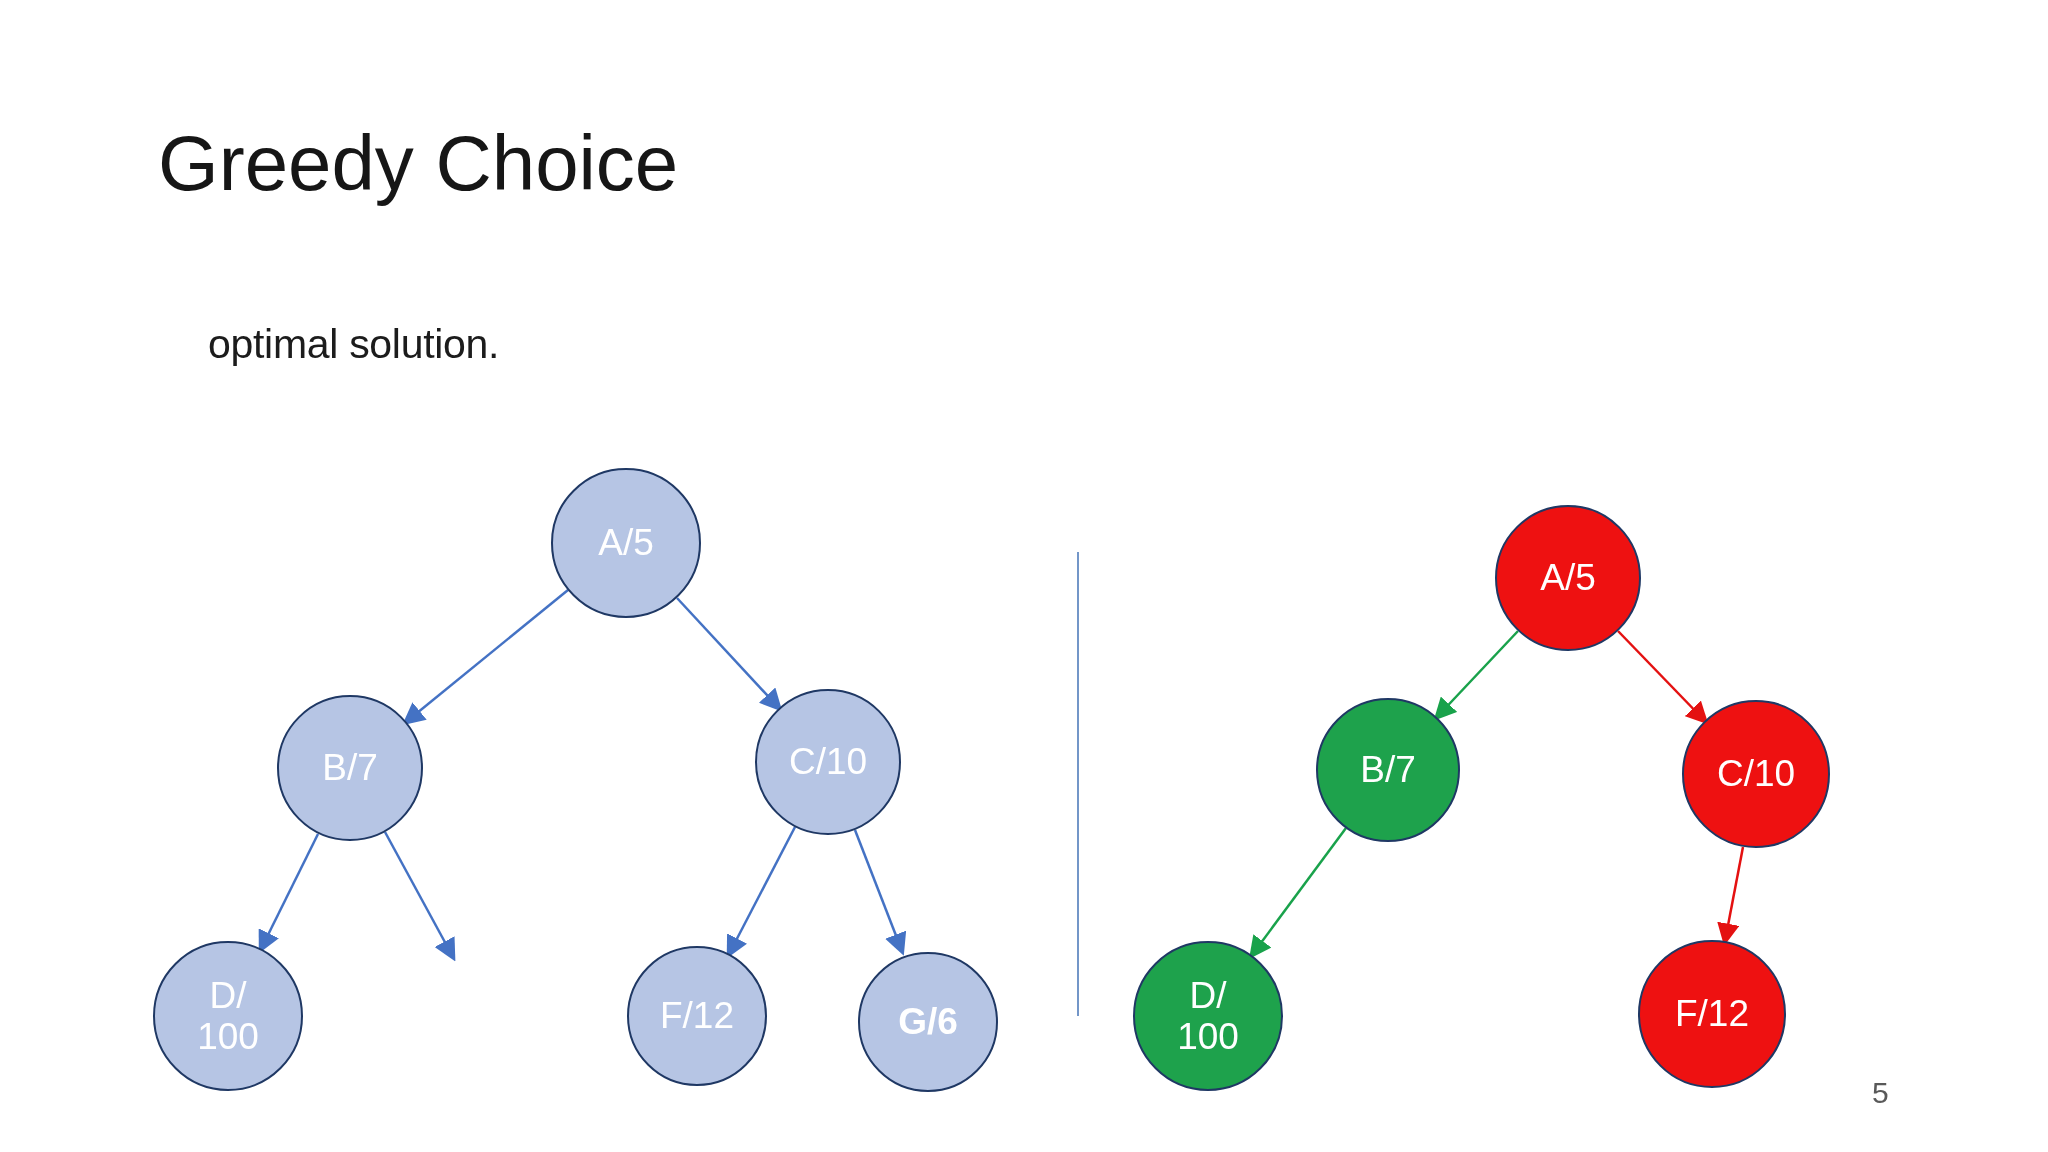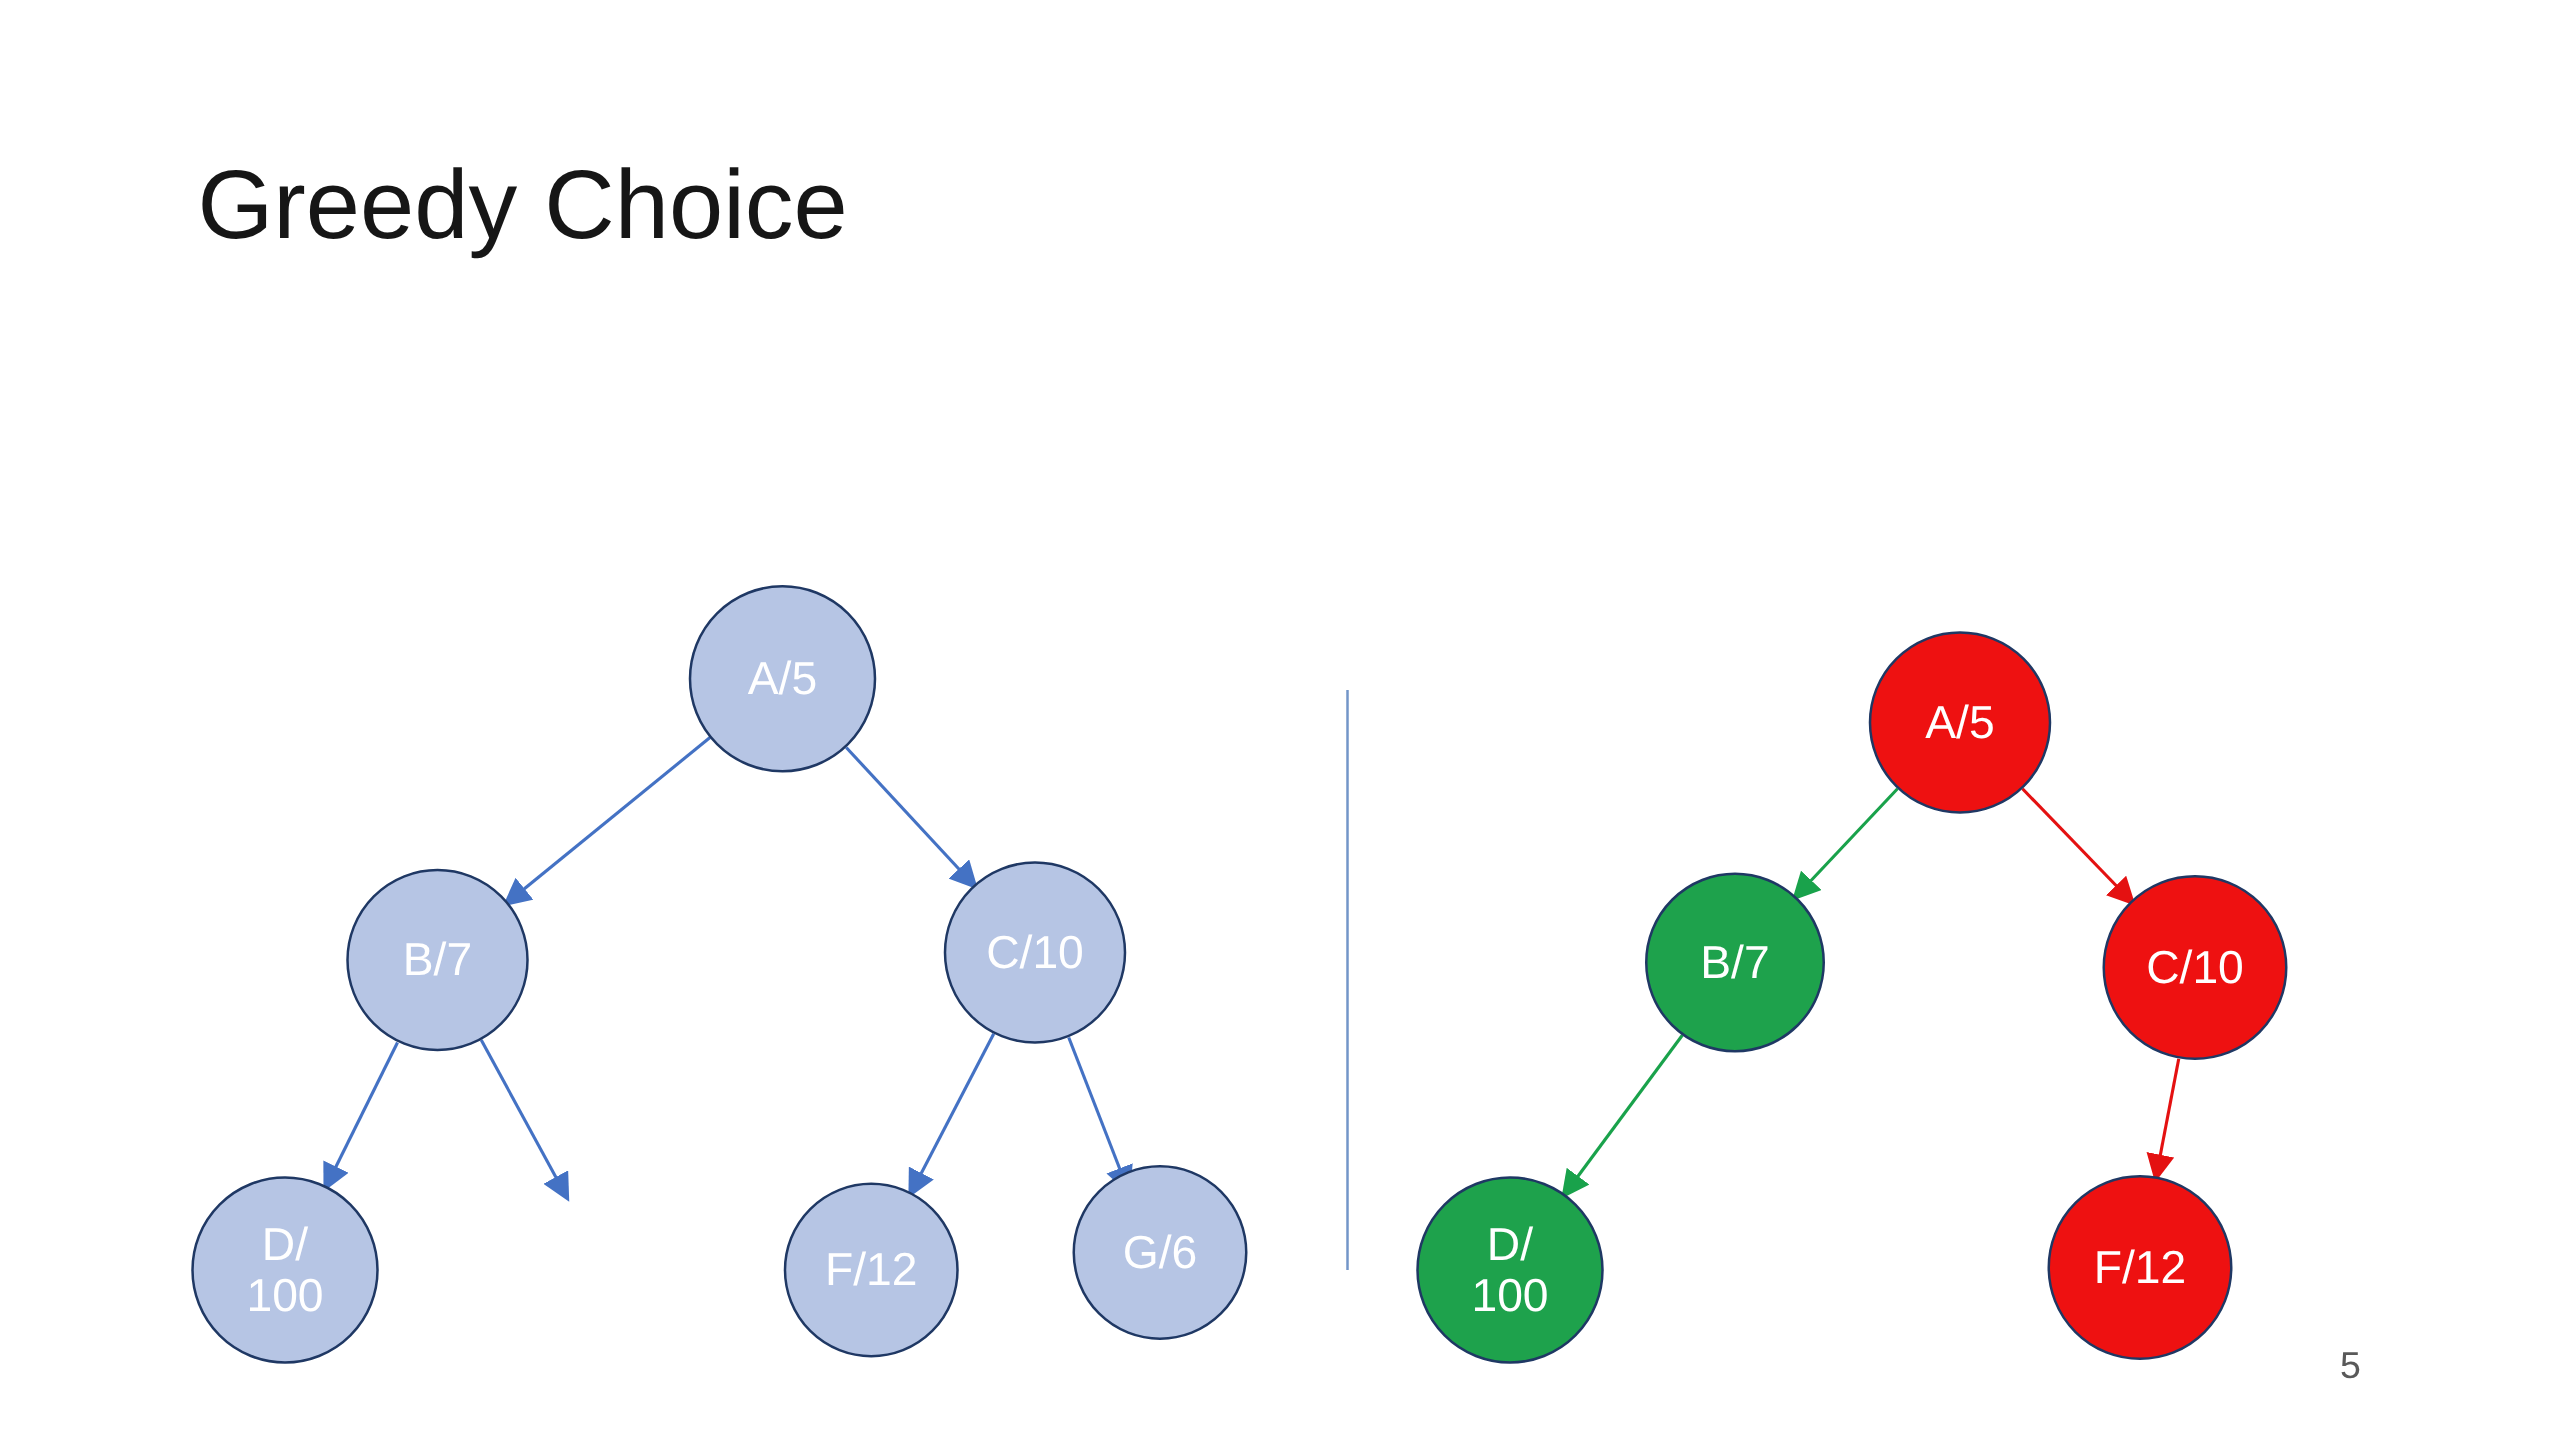--- a/index.html
+++ b/index.html
@@ -33,20 +33,21 @@
   }
 </style>
 </head>
 <body>
 
 <div class="slide">
 
   <div class="title">Greedy Choice</div>
 
   <div class="body-text">
+    <div class="body-line">optimal solution.</div>
   </div>
 
   <svg class="edges" viewBox="0 0 2048 1152">
     <defs>
       <marker id="arrow-blue" markerWidth="9" markerHeight="9" refX="7" refY="4.5" orient="auto" markerUnits="strokeWidth">
         <path d="M0,0 L9,4.5 L0,9 z" fill="#4472c4"></path>
       </marker>
       <marker id="arrow-green" markerWidth="9" markerHeight="9" refX="7" refY="4.5" orient="auto" markerUnits="strokeWidth">
         <path d="M0,0 L9,4.5 L0,9 z" fill="#19a24b"></path>
       </marker>
@@ -79,21 +80,21 @@
   <div class="node blue" style="left:755px;top:689px;width:146px;height:146px;">
     <span class="node-label">C/10</span>
   </div>
   <div class="node blue" style="left:153px;top:941px;width:150px;height:150px;">
     <span class="node-label">D/
 100</span>
   </div>
   <div class="node blue" style="left:627px;top:946px;width:140px;height:140px;">
     <span class="node-label">F/12</span>
   </div>
-  <div class="node blue" style="left:858px;top:932px;width:140px;height:140px;">
+  <div class="node blue" style="left:858px;top:952px;width:140px;height:140px;font-weight:bold;">
     <span class="node-label">G/6</span>
   </div>
 
   <div class="node red" style="left:1495px;top:505px;width:146px;height:146px;">
     <span class="node-label">A/5</span>
   </div>
   <div class="node green" style="left:1316px;top:698px;width:144px;height:144px;">
     <span class="node-label">B/7</span>
   </div>
   <div class="node red" style="left:1682px;top:700px;width:148px;height:148px;">

